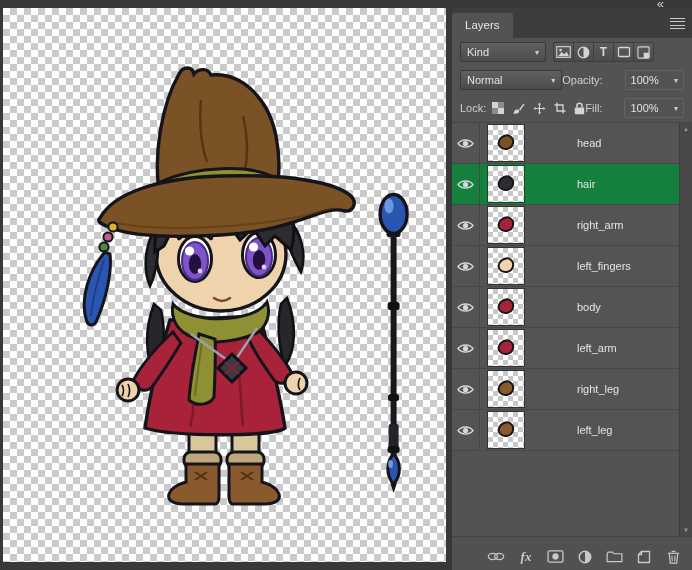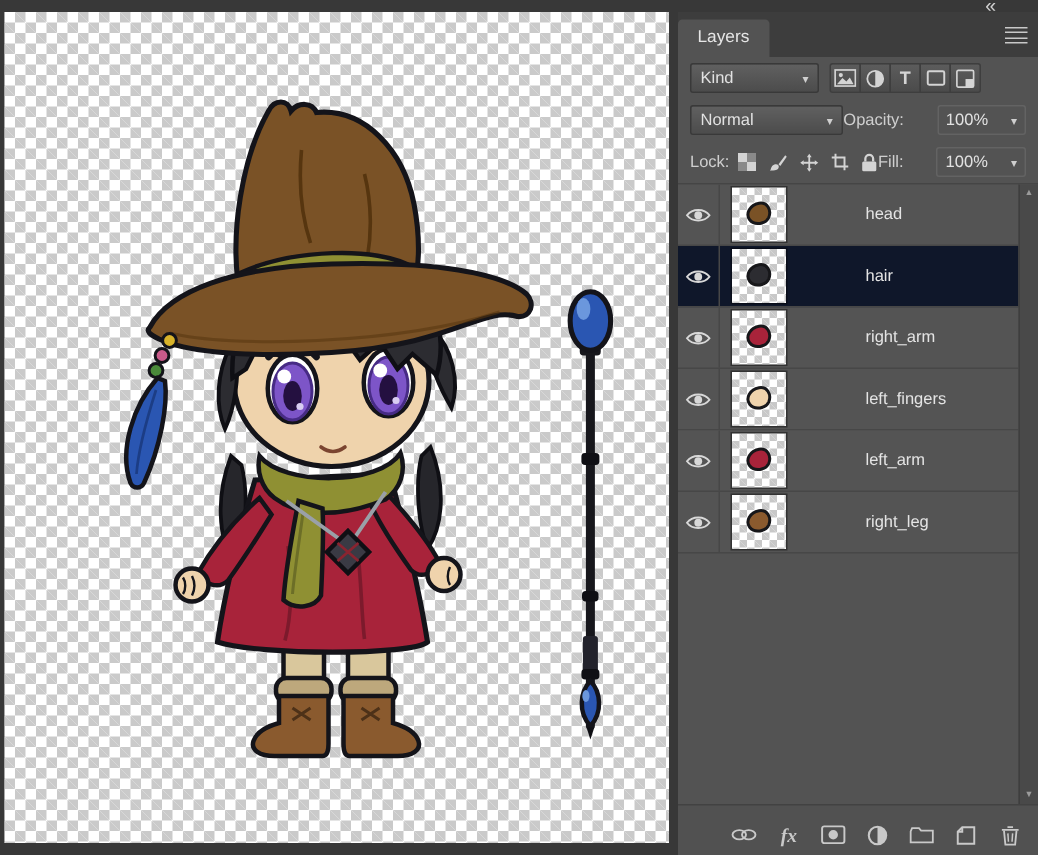--- a/index.html
+++ b/index.html
@@ -74,21 +74,21 @@
   .lock-icons { display:flex; align-items:center; gap:8px; margin-left:6px; }
   .lock-icons .licon { display:flex; align-items:center; cursor:pointer; }
 
   
   .list-wrap { position:relative; height:414px; border-top:1px solid #454545; overflow:hidden; }
   .layers-list { position:absolute; left:0; top:0; right:13px; bottom:0; }
   .layer-row {
     height:41px; display:flex; align-items:center;
     background:#545454; border-bottom:1px solid #474747; cursor:pointer;
   }
-  .layer-row.selected { background:#0f172a; }
+  .layer-row.selected { background:#15803d; }
   .eye-cell {
     width:28px; align-self:stretch; display:flex; align-items:center; justify-content:center;
     border-right:1px solid #474747; cursor:pointer;
   }
   .thumb {
     width:36px; height:36px; margin:0 9px 0 8px;
     background-color:#fff;
     background-image:
       linear-gradient(45deg,#c8c8c8 25%,transparent 25%,transparent 75%,#c8c8c8 75%),
       linear-gradient(45deg,#c8c8c8 25%,transparent 25%,transparent 75%,#c8c8c8 75%);
@@ -369,35 +369,63 @@
       <svg class="eye" viewBox="0 0 17 11" width="17" height="11">
         <path d="M1 5.5 C4.5 0.8 12.5 0.8 16 5.5 C12.5 10.2 4.5 10.2 1 5.5 Z" fill="none" stroke="#d8d8d8" stroke-width="1.3"></path>
         <circle cx="8.5" cy="5.5" r="2.6" fill="#d8d8d8"></circle>
       </svg>
     </div>
     <div class="thumb">
       <svg viewBox="0 0 22 22" width="22" height="22">
         <path d="M11 3.5 C16.5 2.5 19.5 8 17.5 13 C15.5 17.5 8 18.5 4.8 14.5 C1.8 10.5 5 4.5 11 3.5 Z" stroke="#17171a" stroke-width="2" style="fill: rgb(168, 35, 58);"></path>
       </svg>
     </div>
+    <span class="layer-name">body</span>
+  </div>
+          <div class="layer-row">
+    <div class="eye-cell">
+      <svg class="eye" viewBox="0 0 17 11" width="17" height="11">
+        <path d="M1 5.5 C4.5 0.8 12.5 0.8 16 5.5 C12.5 10.2 4.5 10.2 1 5.5 Z" fill="none" stroke="#d8d8d8" stroke-width="1.3"></path>
+        <circle cx="8.5" cy="5.5" r="2.6" fill="#d8d8d8"></circle>
+      </svg>
+    </div>
+    <div class="thumb">
+      <svg viewBox="0 0 22 22" width="22" height="22">
+        <path d="M11 3.5 C16.5 2.5 19.5 8 17.5 13 C15.5 17.5 8 18.5 4.8 14.5 C1.8 10.5 5 4.5 11 3.5 Z" stroke="#17171a" stroke-width="2" style="fill: rgb(168, 35, 58);"></path>
+      </svg>
+    </div>
     <span class="layer-name">left_arm</span>
   </div>
           <div class="layer-row">
     <div class="eye-cell">
       <svg class="eye" viewBox="0 0 17 11" width="17" height="11">
         <path d="M1 5.5 C4.5 0.8 12.5 0.8 16 5.5 C12.5 10.2 4.5 10.2 1 5.5 Z" fill="none" stroke="#d8d8d8" stroke-width="1.3"></path>
         <circle cx="8.5" cy="5.5" r="2.6" fill="#d8d8d8"></circle>
       </svg>
     </div>
     <div class="thumb">
       <svg viewBox="0 0 22 22" width="22" height="22">
         <path d="M11 3.5 C16.5 2.5 19.5 8 17.5 13 C15.5 17.5 8 18.5 4.8 14.5 C1.8 10.5 5 4.5 11 3.5 Z" stroke="#17171a" stroke-width="2" style="fill: rgb(138, 90, 46);"></path>
       </svg>
     </div>
     <span class="layer-name">right_leg</span>
+  </div>
+          <div class="layer-row">
+    <div class="eye-cell">
+      <svg class="eye" viewBox="0 0 17 11" width="17" height="11">
+        <path d="M1 5.5 C4.5 0.8 12.5 0.8 16 5.5 C12.5 10.2 4.5 10.2 1 5.5 Z" fill="none" stroke="#d8d8d8" stroke-width="1.3"></path>
+        <circle cx="8.5" cy="5.5" r="2.6" fill="#d8d8d8"></circle>
+      </svg>
+    </div>
+    <div class="thumb">
+      <svg viewBox="0 0 22 22" width="22" height="22">
+        <path d="M11 3.5 C16.5 2.5 19.5 8 17.5 13 C15.5 17.5 8 18.5 4.8 14.5 C1.8 10.5 5 4.5 11 3.5 Z" stroke="#17171a" stroke-width="2" style="fill: rgb(138, 90, 46);"></path>
+      </svg>
+    </div>
+    <span class="layer-name">left_leg</span>
   </div>
         </div>
       <div class="scrollbar">
         <span class="sb-arrow up">▲</span>
         <span class="sb-arrow down">▼</span>
       </div>
     </div>
 
     <div class="bottom-bar">
       <span class="action">

